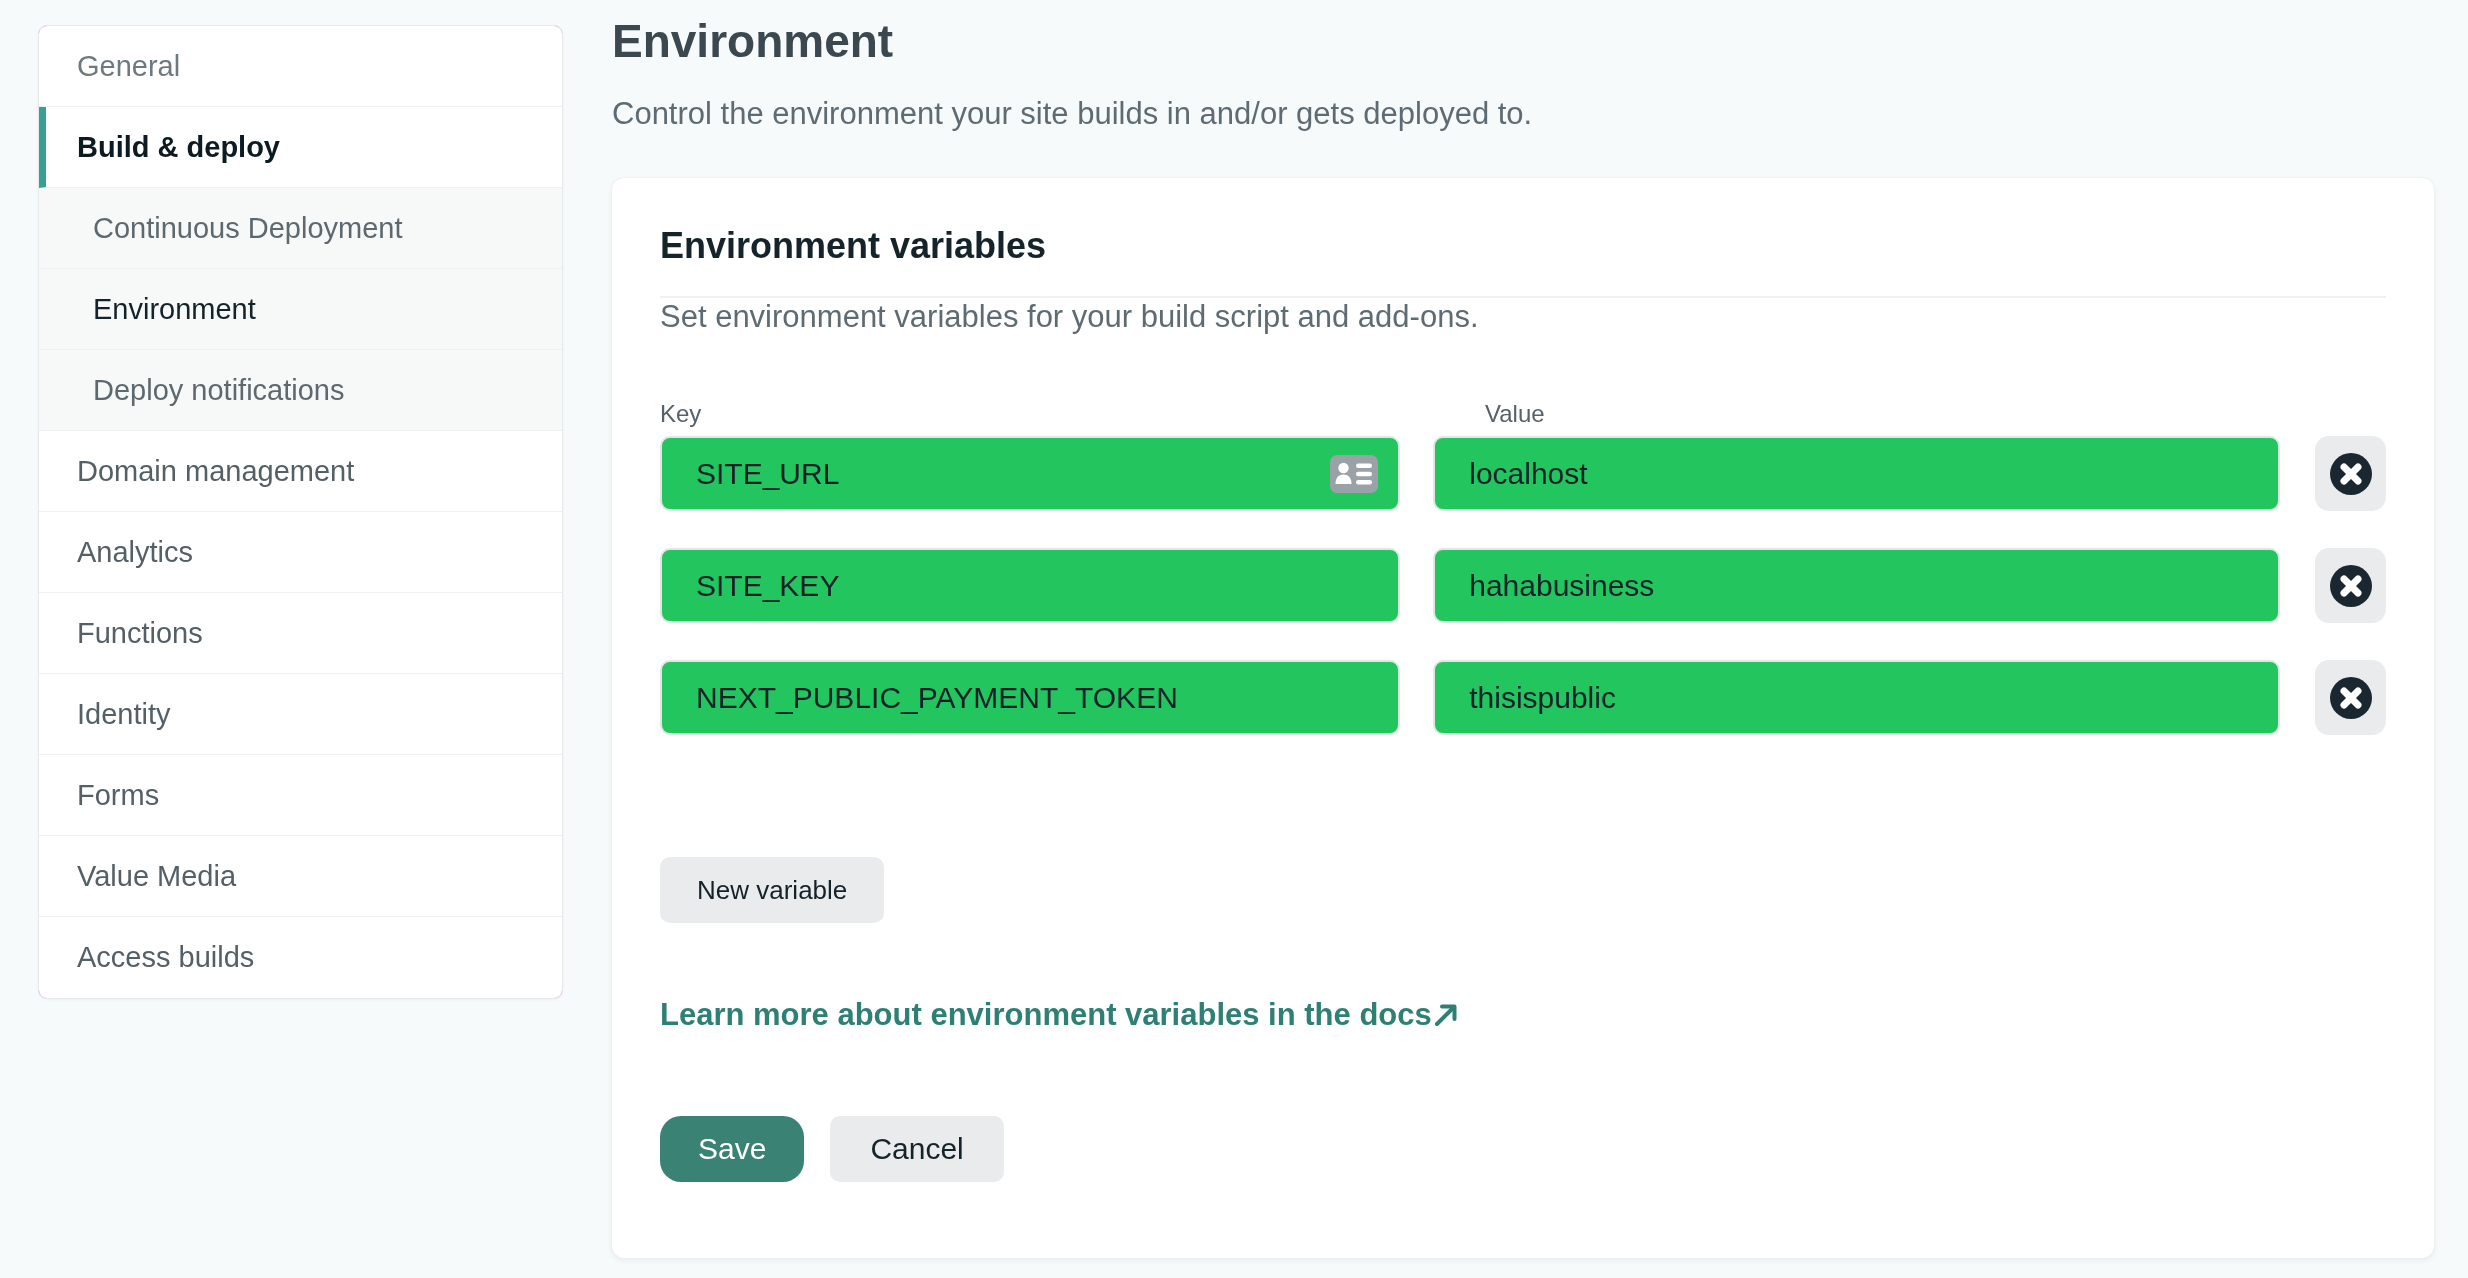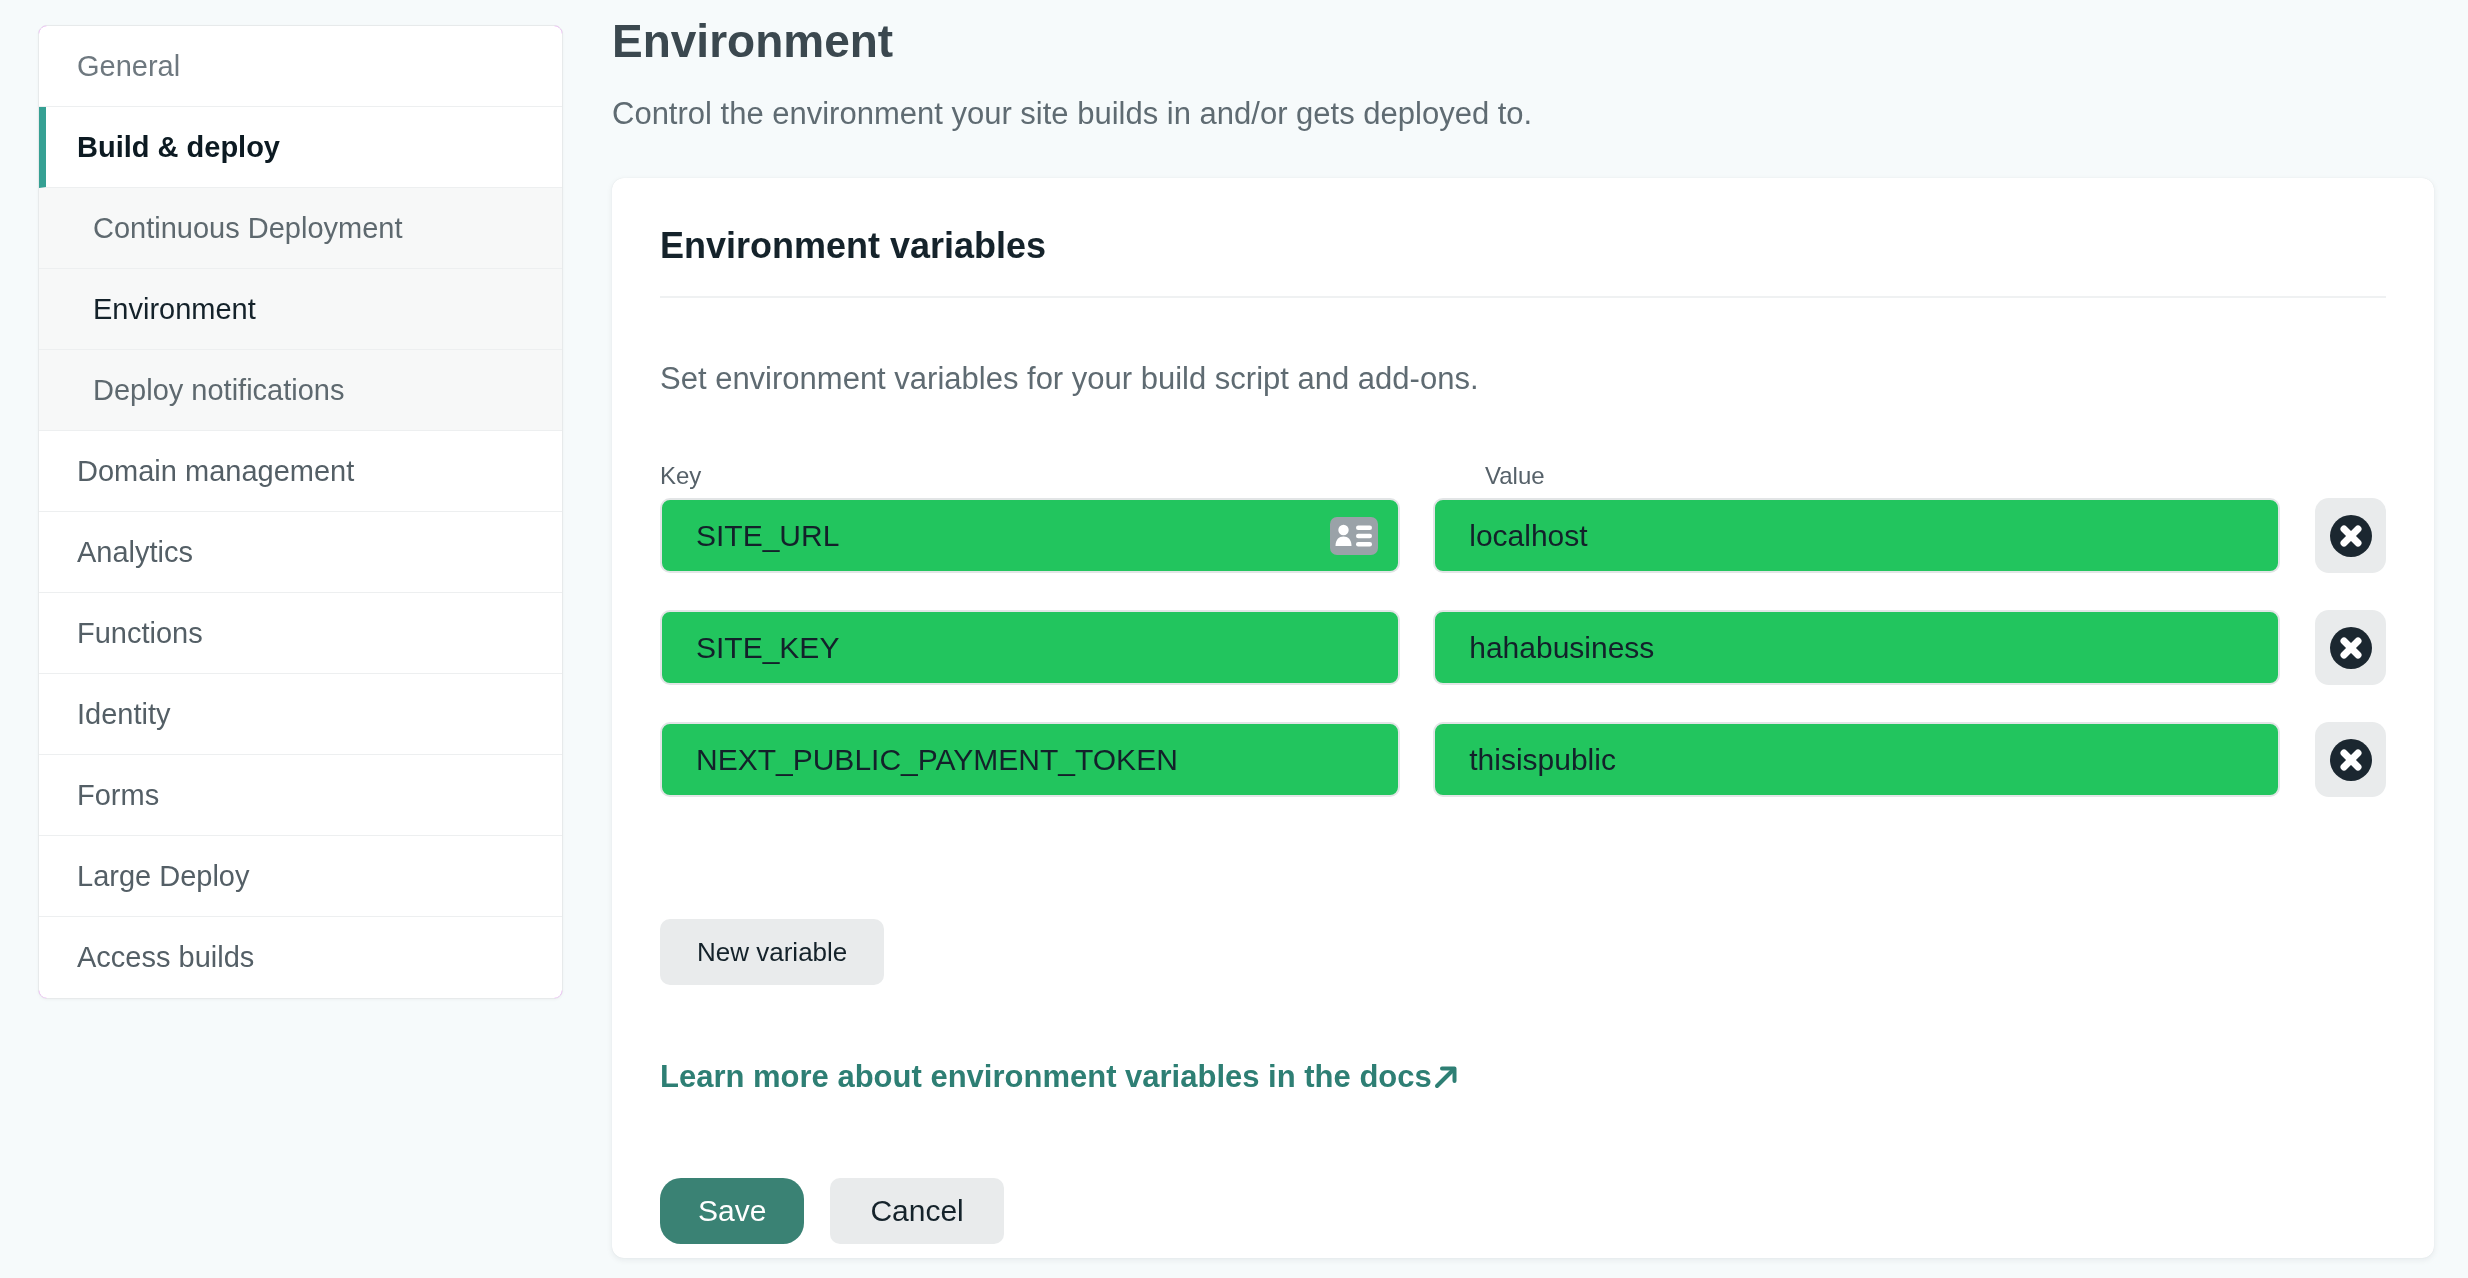--- a/index.html
+++ b/index.html
@@ -80,21 +80,20 @@
     font-size: 36px;
     font-weight: 700;
     color: #15232b;
     line-height: 44px;
   }
   .card-divider {
     margin-top: 28px;
     border-bottom: 2px solid #eff1f2;
   }
   .card-description {
-    margin-top: 62px;
     font-size: 31px;
     color: #5f6b72;
     line-height: 38px;
   }
 
   
   .labels-row { display: flex; margin-top: 64px; }
   .field-label {
     font-size: 24px;
     color: #566169;
@@ -221,21 +220,21 @@
   <div class="nav-item">
     <span>Functions</span>
   </div>
   <div class="nav-item">
     <span>Identity</span>
   </div>
   <div class="nav-item">
     <span>Forms</span>
   </div>
   <div class="nav-item">
-    <span>Large Deploy</span>
+    <span>Value Media</span>
   </div>
   <div class="nav-item">
     <span>Access builds</span>
   </div>
 </nav>
 
 <header class="page-header">
   <h1 class="page-title">Environment</h1>
   <p class="page-subtitle">Control the environment your site builds in and/or gets deployed to.</p>
 </header>

